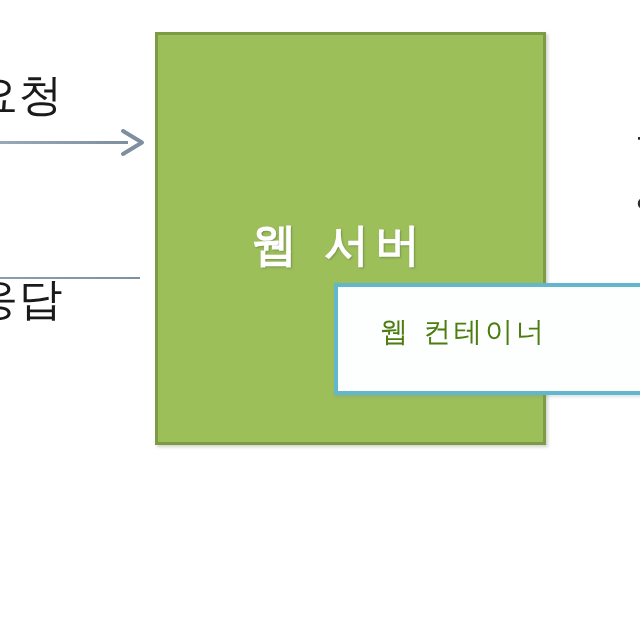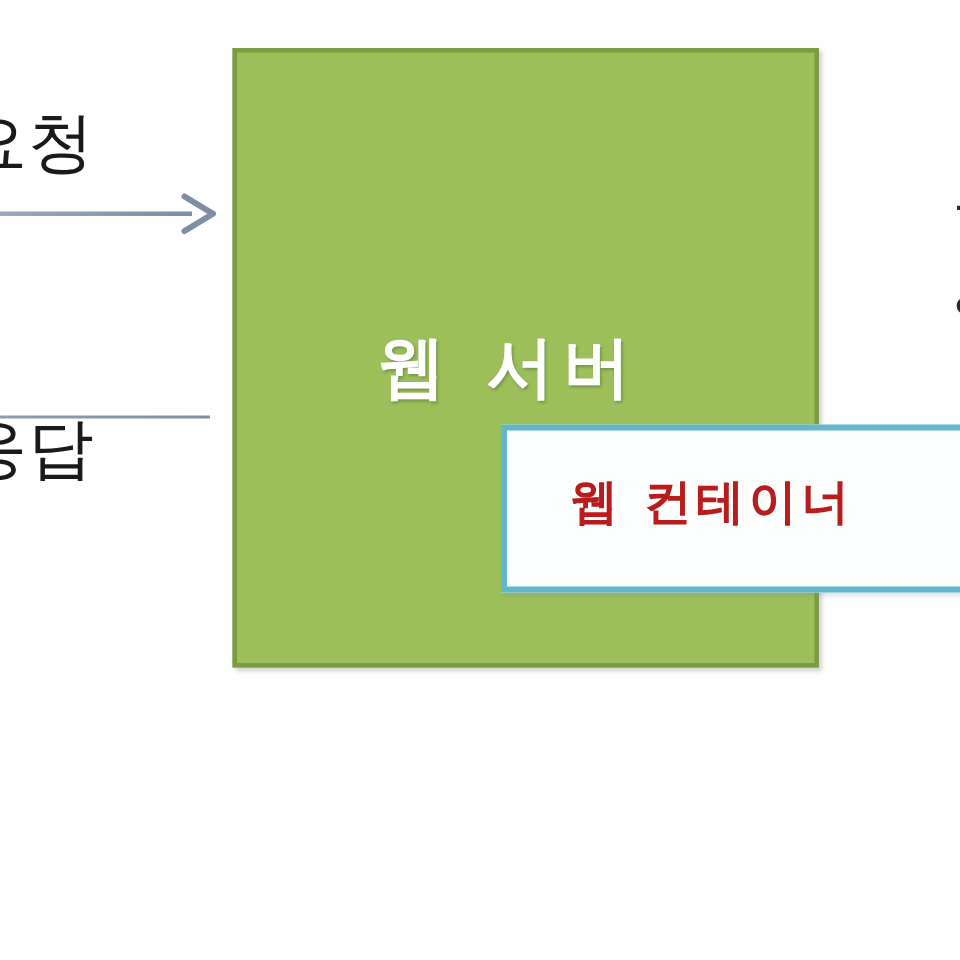--- a/index.html
+++ b/index.html
@@ -104,23 +104,23 @@
     height: 112px;
     background: #fdfefe;
     border: 4px solid #63b7cc;
     box-sizing: border-box;
     box-shadow: 1px 2px 3px rgba(120,140,150,0.25);
   }
   #web-container-label {
     position: absolute;
     left: 42px;
     top: 26px;
-    color: #b91c1c;
-    font-size: 32px;
-    font-weight: 700;
+    color: #4d7c0f;
+    font-size: 28px;
+    font-weight: 400;
     letter-spacing: 3px;
     white-space: nowrap;
   }
 
   
   .edge-fragment {
     position: absolute;
     overflow: hidden;
     width: 9px;
     color: #2a2a2a;

